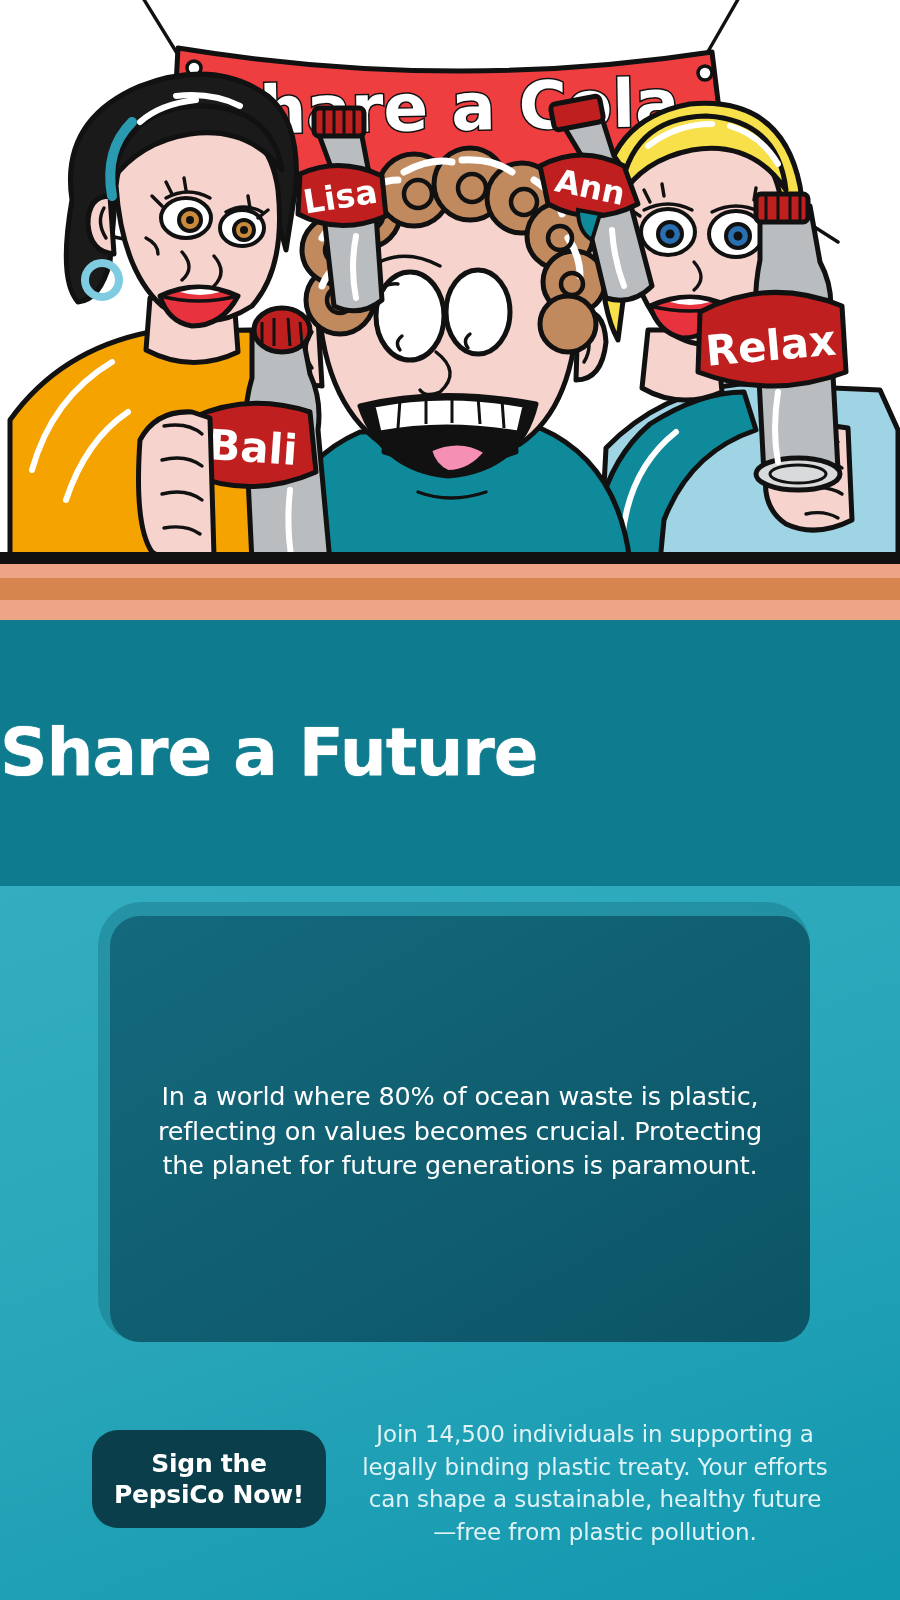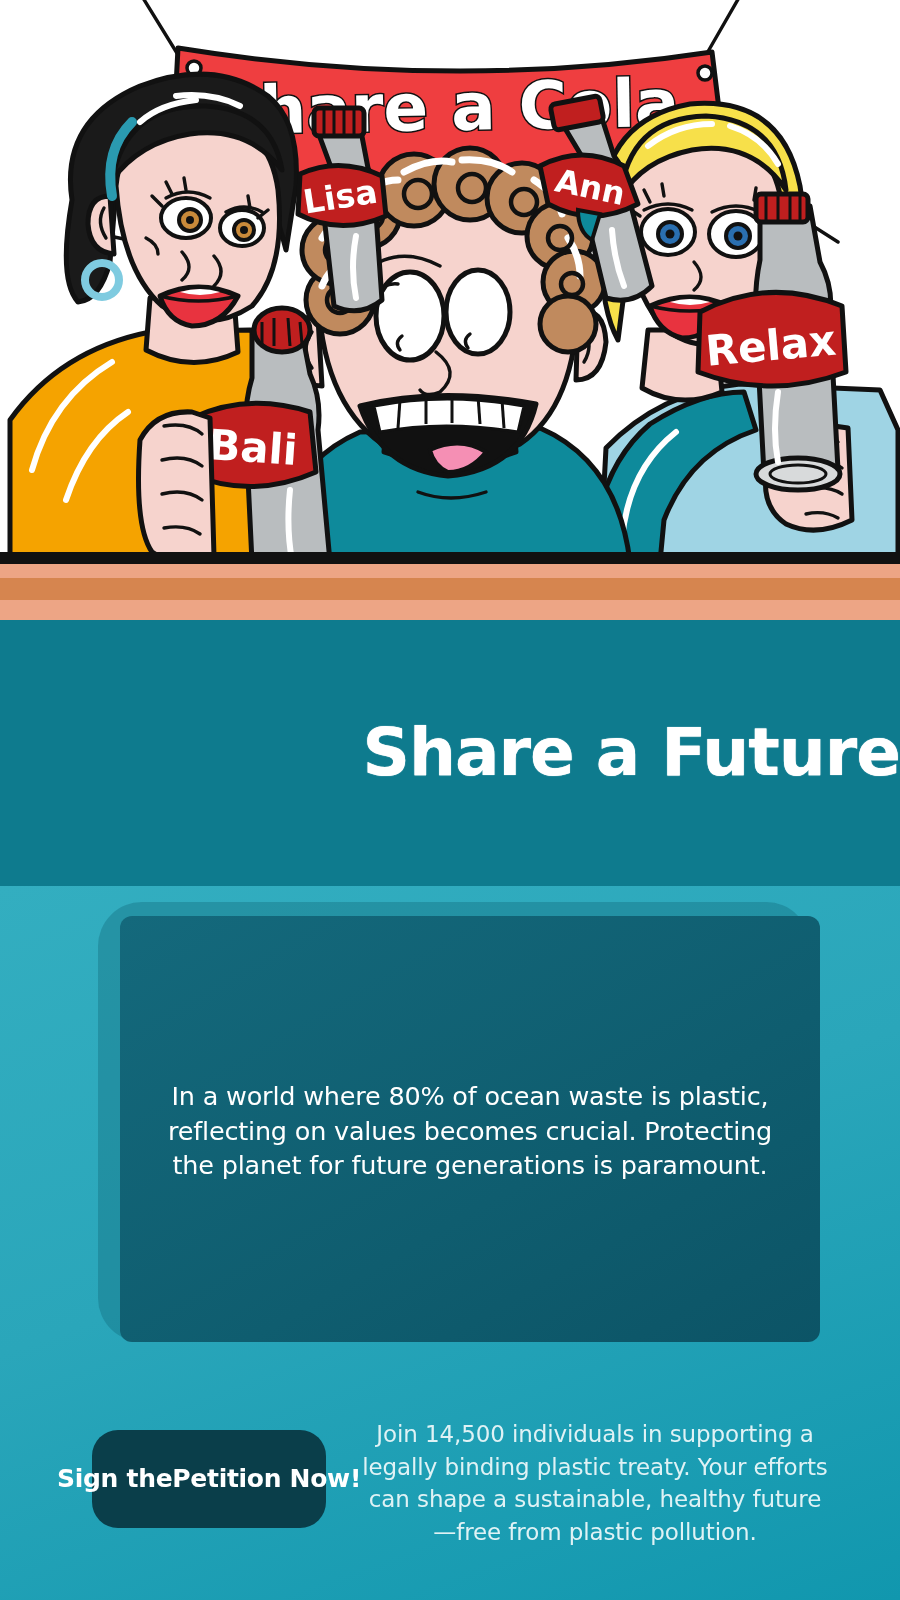--- a/index.html
+++ b/index.html
@@ -21,21 +21,21 @@
   .strip-rule   { position:absolute; left:0; width:900px; height:4px;  top:560px; background:#111111; }
   .strip-peach1 { position:absolute; left:0; width:900px; height:14px; top:564px; background:#eda585; }
   .strip-orange { position:absolute; left:0; width:900px; height:22px; top:578px; background:#d6854f; }
   .strip-peach2 { position:absolute; left:0; width:900px; height:20px; top:600px; background:#eda585; }
 
   
   .headline-band {
     position:absolute; left:0; top:620px; width:900px; height:266px;
     background:#0e7b8e;
     display:flex; flex-direction:column;
-    align-items:flex-end; justify-content:center;
+    align-items:flex-start; justify-content:center;
   }
   .headline {
     color:#ffffff;
     font-family:"DejaVu Sans", sans-serif;
     font-weight:700;
     font-size:66px;
     line-height:1.02;
     letter-spacing:-1px;
     text-align:center;
     text-shadow:0 0 1px #ffffff;
@@ -52,25 +52,24 @@
   .card-ghost {
     position:absolute; left:98px; top:902px;
     width:712px; height:440px;
     background:rgba(10,90,106,0.30);
     border-radius:44px;
   }
   .card {
     position:absolute; left:110px; top:916px;
     width:700px; height:426px;
     background:linear-gradient(150deg,#14697c 0%,#0f5d6f 60%,#0c5466 100%);
-    border-radius:12px;
+    border-radius:30px;
     padding:34px 46px 30px 46px;
     display:flex; flex-direction:column; justify-content:center;
     gap:16px;
-    margin-left:10px;
   }
   .card p {
     color:#ffffff;
     font-family:"DejaVu Sans", sans-serif;
     font-size:25.5px;
     line-height:1.36;
     text-align:center;
     letter-spacing:-0.2px;
   }
 
@@ -83,21 +82,21 @@
     width:234px; height:98px;
     background:#0a3e4a;
     border-radius:26px;
     border:none;
     color:#ffffff;
     font-family:"DejaVu Sans", sans-serif;
     font-weight:700;
     font-size:25px;
     line-height:1.25;
     text-align:right;
-    display:flex; flex-direction:row;
+    display:flex; flex-direction:column;
     align-items:center; justify-content:center;
     cursor:pointer;
     letter-spacing:-0.3px;
   }
   .cta-button .cta-l { display:block; white-space:nowrap; }
   .cta-note {
     position:absolute; left:360px; top:18px;
     width:470px;
     color:#dff2f5;
     font-family:"DejaVu Sans", sans-serif;
@@ -376,16 +375,16 @@
 
 <div class="body-section"></div>
 <div class="card-ghost"></div>
 <div class="card">
   <p>In a world where 80% of ocean waste is plastic, reflecting on values becomes crucial. Protecting the planet for future generations is paramount.</p>
 </div>
 
 <div class="cta-row">
   <button class="cta-button">
     <span class="cta-l">Sign the</span>
-    <span class="cta-l">Petition Now!</span>
+    <span class="cta-l">PepsiCo Now!</span>
   </button>
   <p class="cta-note">Join 14,500 individuals in supporting a legally binding plastic treaty. Your efforts can shape a sustainable, healthy future—free from plastic pollution.</p>
 </div>
 
 </body></html>

